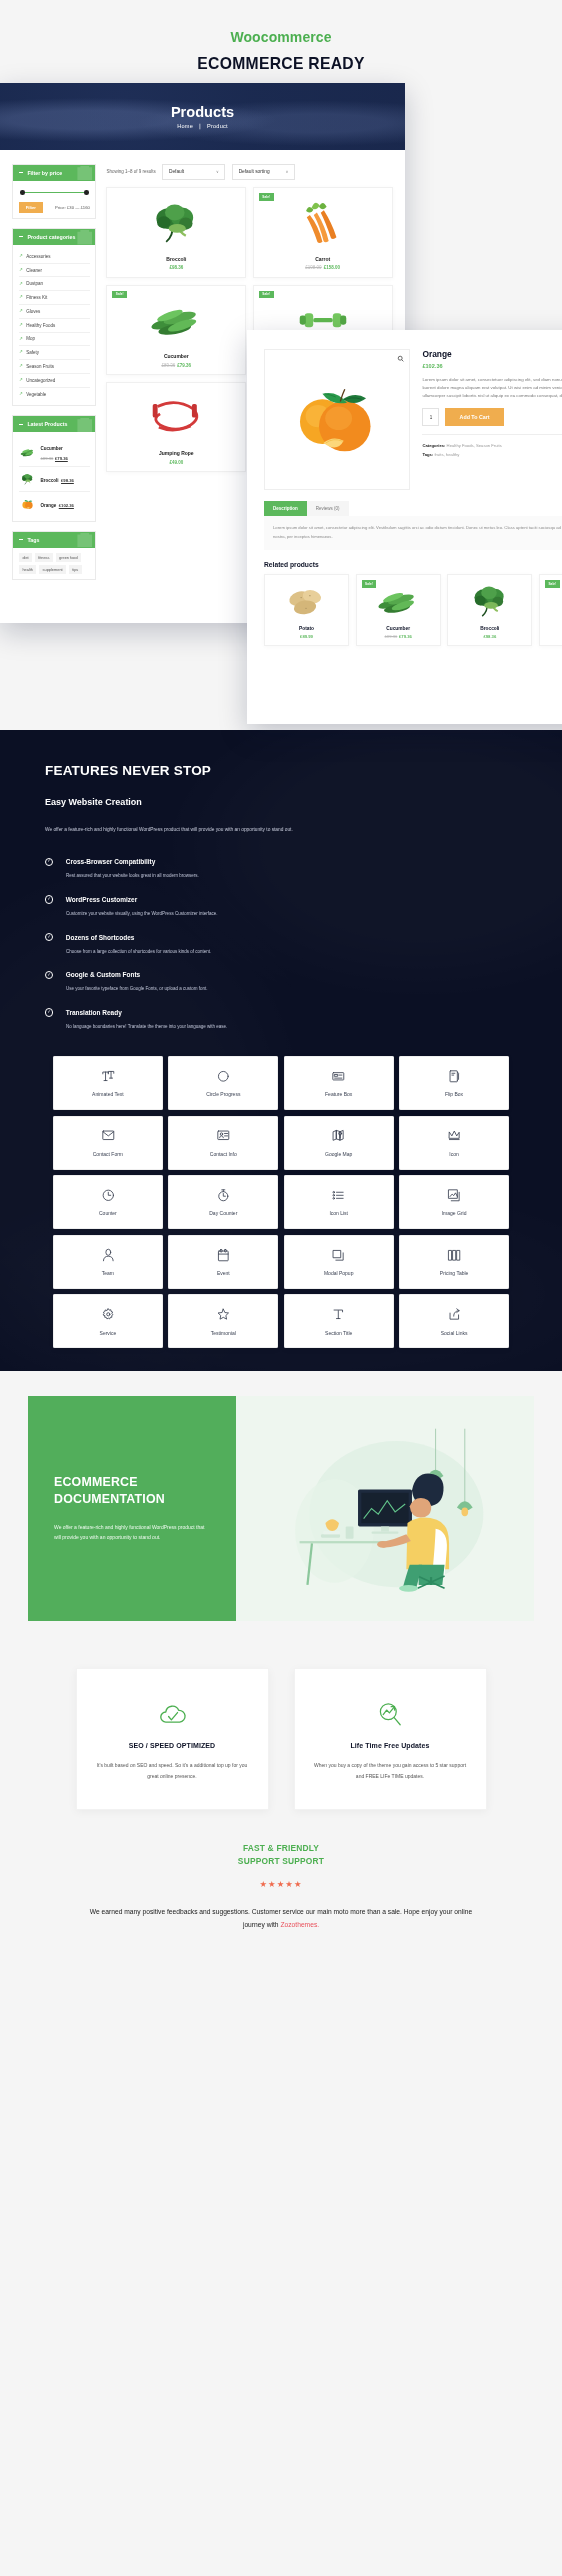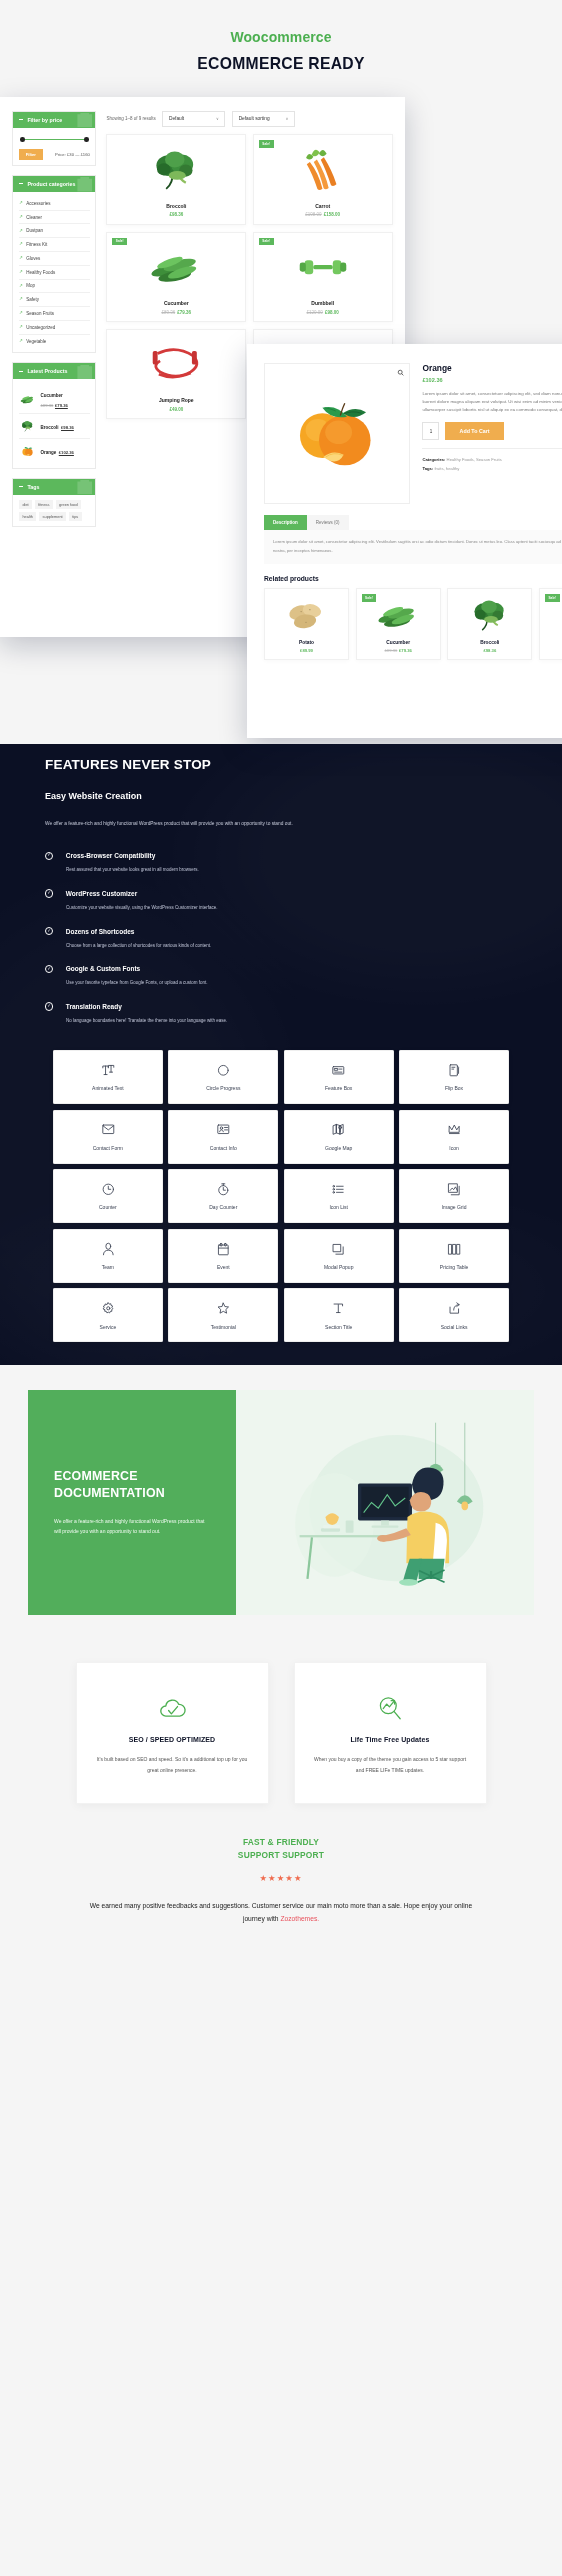--- a/index.html
+++ b/index.html
@@ -13,21 +13,21 @@
   .page { width: 562px; position: relative; overflow: hidden; }
 
   
   .sec-woo { background: #f5f5f5; padding: 29px 0 0; position: relative; }
   .woo-eyebrow {
     text-align: center; color: #4caf50; font-size: 14px;
     font-weight: 700; letter-spacing: 0.1px; margin-bottom: 10px;
   }
   .woo-title {
     text-align: center; font-size: 15.7px; font-weight: 800;
-    letter-spacing: 0.3px; color: #0d1226; margin-bottom: 24px;
+    letter-spacing: 0.3px; color: #0d1226; margin-bottom: 10px;
   }
 
   
   .shot-stack { position: relative; height: 647px; }
   .shot {
     position: absolute; background: #fff;
     box-shadow: 0 9px 27px rgba(10,20,50,.22);
     overflow: hidden;
   }
   .shot-products { left: 0; top: 0; width: 405px; height: 540px; }
@@ -159,21 +159,21 @@
   .sp-rel { display:grid; grid-template-columns:repeat(4,1fr); gap:6.7px; padding:0 17px 12.4px; }
   .rcard { background:#fff; border:0.6px solid #f0f0f0; padding:6.7px 4.5px 5.6px;
            text-align:center; position:relative; box-shadow:0 1.1px 4.5px rgba(0,0,0,.03); }
   .rimg { height:39px; display:flex; align-items:center; justify-content:center; }
   .rname { font-size:4.8px; font-weight:700; margin-top:5px; }
   .rprice { font-size:4.2px; color:#5cb85c; font-weight:700; margin-top:2.8px; }
   .rprice .old { color:#bbb; text-decoration:line-through; font-weight:400; margin-right:1.7px; }
 
   
   .sec-features {
-    background: #0b1024; color:#fff; padding: 13px 0 0; position: relative; overflow:hidden;
+    background: #0b1024; color:#fff; padding: 33px 0 0; position: relative; overflow:hidden;
   }
   .sec-features::before{
     content:""; position:absolute; inset:0; opacity:.5;
     background:
       radial-gradient(ellipse 394px 236px at 75% 18%, rgba(255,255,255,.045) 0 40%, transparent 70%),
       radial-gradient(ellipse 315px 394px at 18% 62%, rgba(255,255,255,.035) 0 42%, transparent 72%),
       radial-gradient(ellipse 506px 169px at 55% 88%, rgba(255,255,255,.03) 0 40%, transparent 75%);
   }
   .feat-wrap { width: 472px; margin: 0 auto; position: relative; }
   .feat-h1 { font-size: 13.5px; font-weight: 800; letter-spacing:0.2px; margin-bottom: 19px; }
@@ -236,20 +236,28 @@
 
 <div class="page">
 
   <section class="sec-woo">
     <div class="woo-eyebrow">Woocommerce</div>
     <div class="woo-title">ECOMMERCE READY</div>
 
     <div class="shot-stack">
 
       <div class="shot shot-products">
+        <div class="pp-banner">
+          <div class="pp-title">Products</div>
+          <div class="pp-crumb">
+            <span>Home</span>
+            <span class="sep">❙</span>
+            <span>Product</span>
+          </div>
+        </div>
 
         <div class="pp-body">
 
           <aside class="pp-side">
 
             <div class="widget">
               <div class="widget-head">
                 <span class="minus"></span>
                 <span>Filter by price</span>
               </div>

